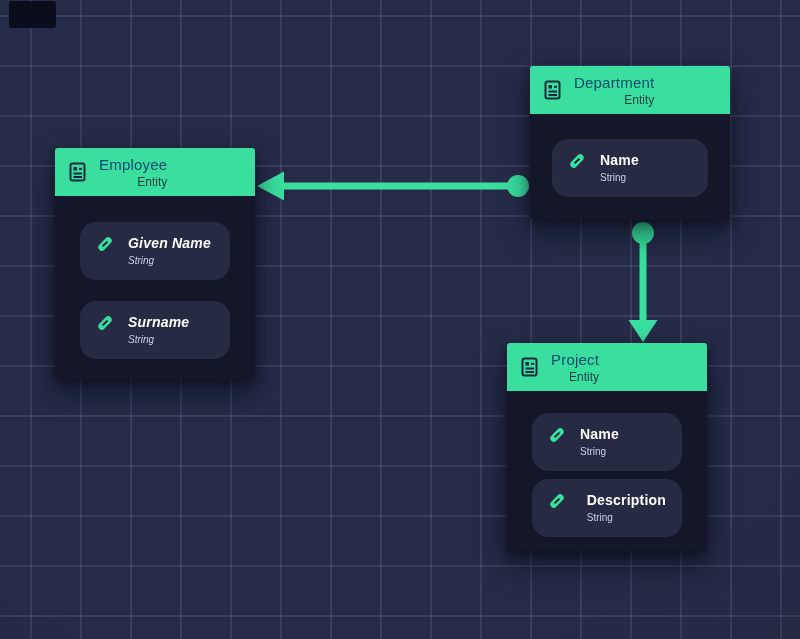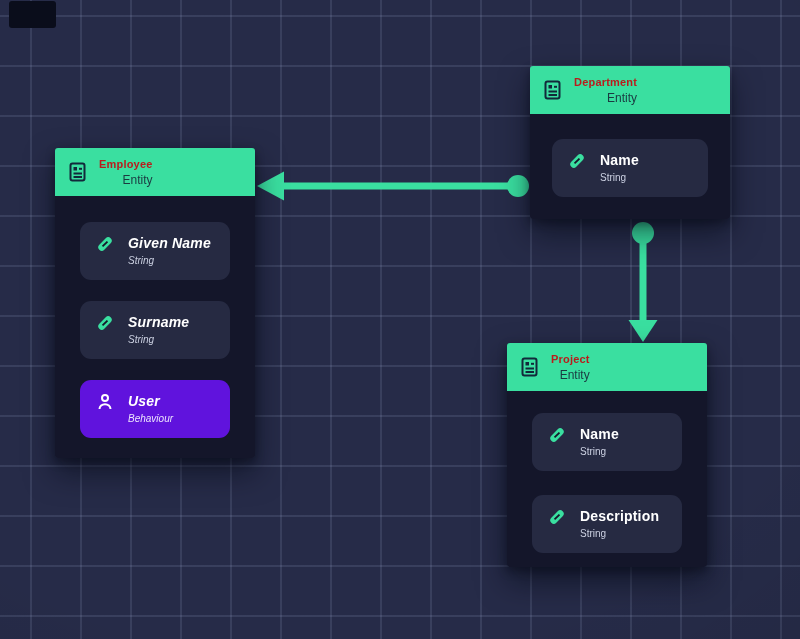--- a/index.html
+++ b/index.html
@@ -35,39 +35,39 @@
   }
   .card-header{
     background:var(--green,#3adfa0);
     height:48px;
     display:flex;align-items:center;
     padding:0 12px 0 14px;
     border-radius:3px 3px 0 0;
   }
   .card-header .hicon{display:flex;margin-right:13px;flex:0 0 auto;}
   .titles{display:flex;flex-direction:column;line-height:1;}
-  .entity-title{font-size:11px;font-weight:bold;color:#b91c1c;letter-spacing:0.2px;}
+  .entity-title{font-size:15px;font-weight:normal;color:#0c4a6e;letter-spacing:0.2px;}
   .entity-subtitle{font-size:12px;color:#1b3a41;margin-top:4px;text-align:right;}
 
   .card-body{
     background:var(--body,#14162a);
     border-radius:0 0 3px 3px;
   }
   .emp-body{padding:26px 25px 20px;font-style:italic;}
   .dep-body{padding:25px 22px 22px;}
   .prj-body{padding:22px 25px 14px;}
 
   .field-row{
-    height:58px;border-radius:11px;
+    height:58px;border-radius:16px;
     background:var(--row,#262a42);
     display:flex;align-items:center;
     padding:0 16px 0 15px;
   }
   .field-row + .field-row{margin-top:21px;}
-  .prj-body .field-row + .field-row{margin-top:24px;}
+  .prj-body .field-row + .field-row{margin-top:8px;justify-content:space-between;}
   .field-row .ficon{display:flex;margin-right:13px;flex:0 0 auto;margin-top:-14px;}
   .ftext{display:flex;flex-direction:column;line-height:1;}
   .field-name{font-size:14px;font-weight:bold;color:#ffffff;letter-spacing:0.2px;}
   .field-type{font-size:10px;color:#ccd1e2;margin-top:6px;}
   .field-row.behaviour{background:var(--purple,#6013dd);}
   .field-row.behaviour .field-type{color:#ece4fd;}
 </style>
 </head>
 <body>
 
@@ -131,32 +131,20 @@
               <line x1="10" y1="6.5" x2="10" y2="13.5" stroke="#14162a" stroke-width="1.8"></line>
             </g>
           </svg>
         </span>
         <span class="ftext">
           <span class="field-name">Surname</span>
           <span class="field-type">String</span>
         </span>
       </div>
 
-      <div class="field-row behaviour">
-        <span class="ficon">
-          <svg width="20" height="20" viewBox="0 0 20 20" fill="none">
-            <circle cx="10" cy="6" r="3" stroke="#ffffff" stroke-width="2"></circle>
-            <path d="M4.5 17 a5.5 4.8 0 0 1 11 0" stroke="#ffffff" stroke-width="2"></path>
-          </svg>
-        </span>
-        <span class="ftext">
-          <span class="field-name">User</span>
-          <span class="field-type">Behaviour</span>
-        </span>
-      </div>
 
     </div>
   </div>
 
   <div class="card" style="left:530px;top:66px;width:200px">
     <div class="card-header">
       <span class="hicon">
         <svg width="17" height="20" viewBox="0 0 17 20" fill="none">
           <rect x="1.5" y="1.5" width="14" height="17" rx="2" stroke="#12293a" stroke-width="2"></rect>
           <rect x="4.5" y="5" width="3.5" height="3.5" fill="#12293a"></rect>

